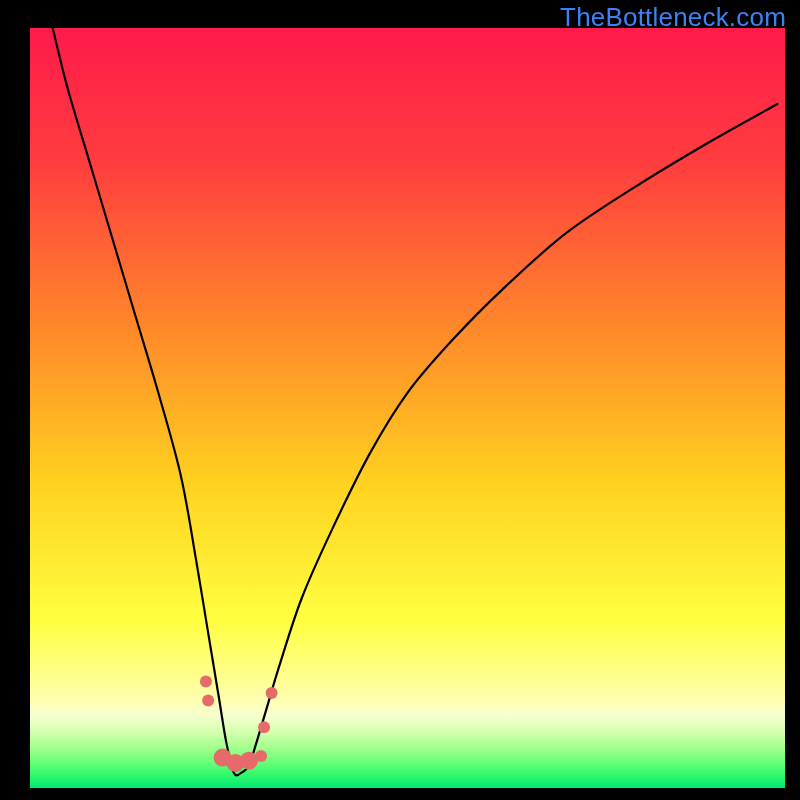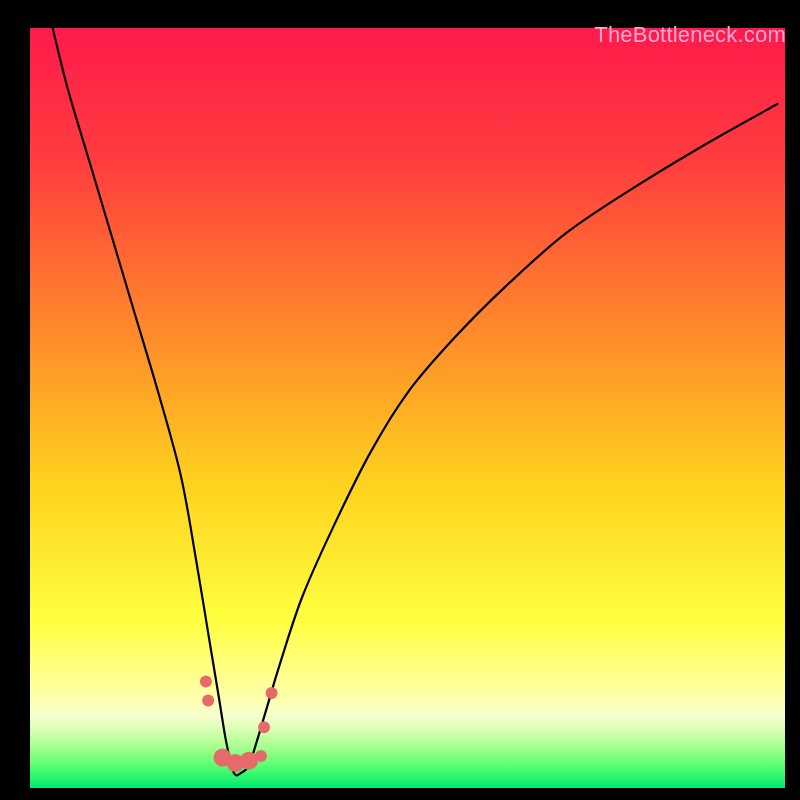--- a/index.html
+++ b/index.html
@@ -25,25 +25,24 @@
     position: absolute;
     left: 0; top: 0;
     width: 100%;
     height: 100%;
     display: block;
   }
   .watermark {
     position: absolute;
     top: 2px;
     right: 14px;
-    color: #f9a8d4;
-    font-size: 22px;
+    color: #3b82f6;
+    font-size: 26px;
     font-weight: 500;
     letter-spacing: 0.2px;
-    margin-top: 20px;
   }
 </style>
 </head>
 <body>
 
 <div class="frame">
   <div class="plot" style="left: 30px; top: 28px; width: 755px; height: 760px;">
     <svg viewBox="0 0 755 760" preserveAspectRatio="none">
       <defs>
         <linearGradient id="bg-grad" x1="0" y1="0" x2="0" y2="1">

